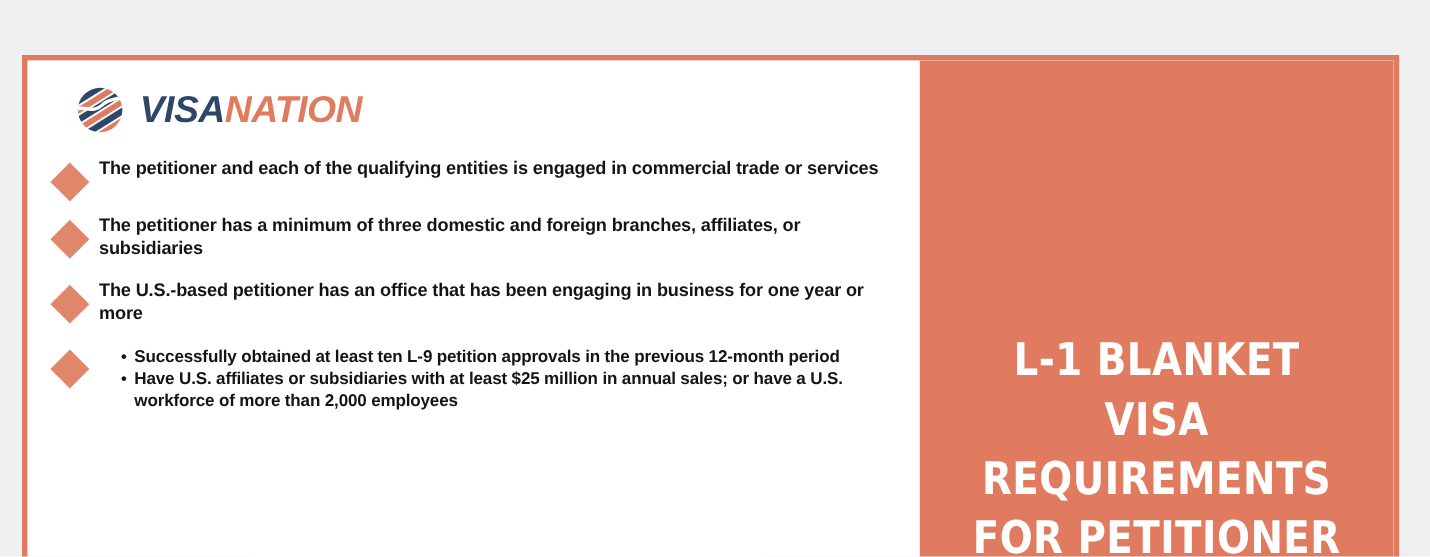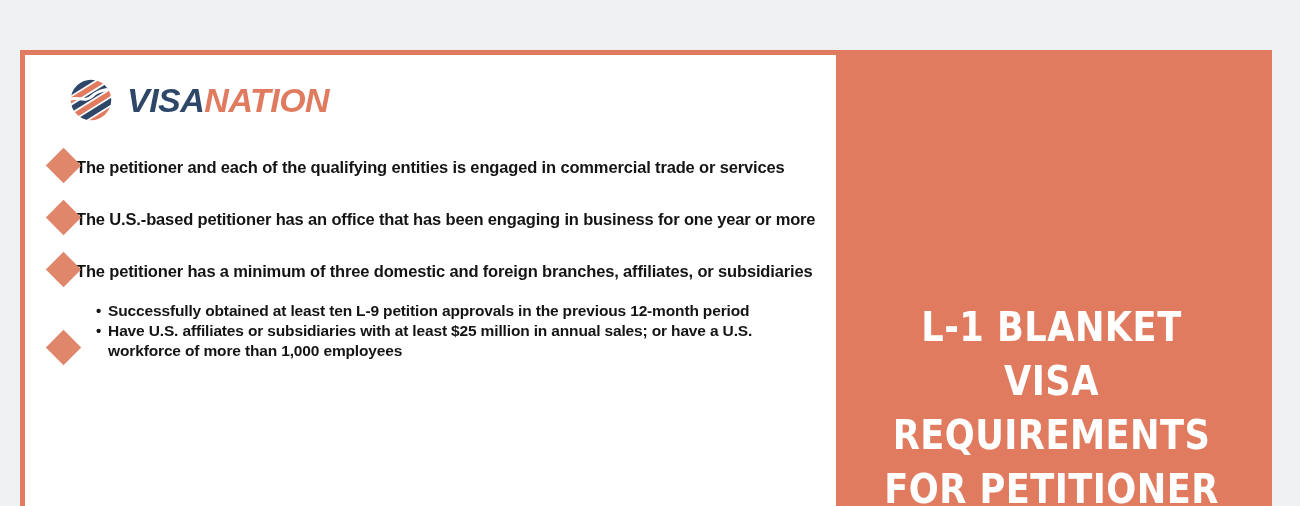--- a/index.html
+++ b/index.html
@@ -69,21 +69,22 @@
   .wordmark .nation { color: #e07b5f; }
 
   
   .requirements-list {
     list-style: none;
     margin-top: 14px;
   }
 
   .requirement-item {
     display: flex;
-    align-items: flex-end;
+    align-items: flex-start;
+    gap: 14px;
     margin-bottom: 17px;
     padding-left: 4px;
   }
 
   .diamond-bullet {
     width: 25px;
     height: 25px;
     flex: 0 0 25px;
     background: #e0866b;
     transform: rotate(45deg);
@@ -187,42 +188,42 @@
       <li class="requirement-item">
         <span class="diamond-bullet"></span>
         <div class="requirement-body">
           <div class="requirement-text">The petitioner and each of the qualifying entities is engaged in commercial trade or services</div>
         </div>
       </li>
 
       <li class="requirement-item">
         <span class="diamond-bullet"></span>
         <div class="requirement-body">
+          <div class="requirement-text">The petitioner has a minimum of three domestic and foreign branches, affiliates, or subsidiaries</div>
+        </div>
+      </li>
+
+      <li class="requirement-item">
+        <span class="diamond-bullet"></span>
+        <div class="requirement-body">
           <div class="requirement-text">The U.S.-based petitioner has an office that has been engaging in business for one year or more</div>
-        </div>
-      </li>
-
-      <li class="requirement-item">
-        <span class="diamond-bullet"></span>
-        <div class="requirement-body">
-          <div class="requirement-text">The petitioner has a minimum of three domestic and foreign branches, affiliates, or subsidiaries</div>
         </div>
       </li>
 
       <li class="requirement-item">
         <span class="diamond-bullet"></span>
         <div class="requirement-body">
           <ul class="sub-list">
             <li class="sub-item">
               <span class="sub-dot">•</span>
               <span>Successfully obtained at least ten L-9 petition approvals in the previous 12-month period</span>
             </li>
             <li class="sub-item">
               <span class="sub-dot">•</span>
-              <span>Have U.S. affiliates or subsidiaries with at least $25 million in annual sales; or have a U.S. workforce of more than 1,000 employees</span>
+              <span>Have U.S. affiliates or subsidiaries with at least $25 million in annual sales; or have a U.S. workforce of more than 2,000 employees</span>
             </li>
           </ul>
         </div>
       </li>
 
     </ul>
   </div>
 
   <div class="title-panel">
     <h1 class="panel-heading">L-1 BLANKET VISA

